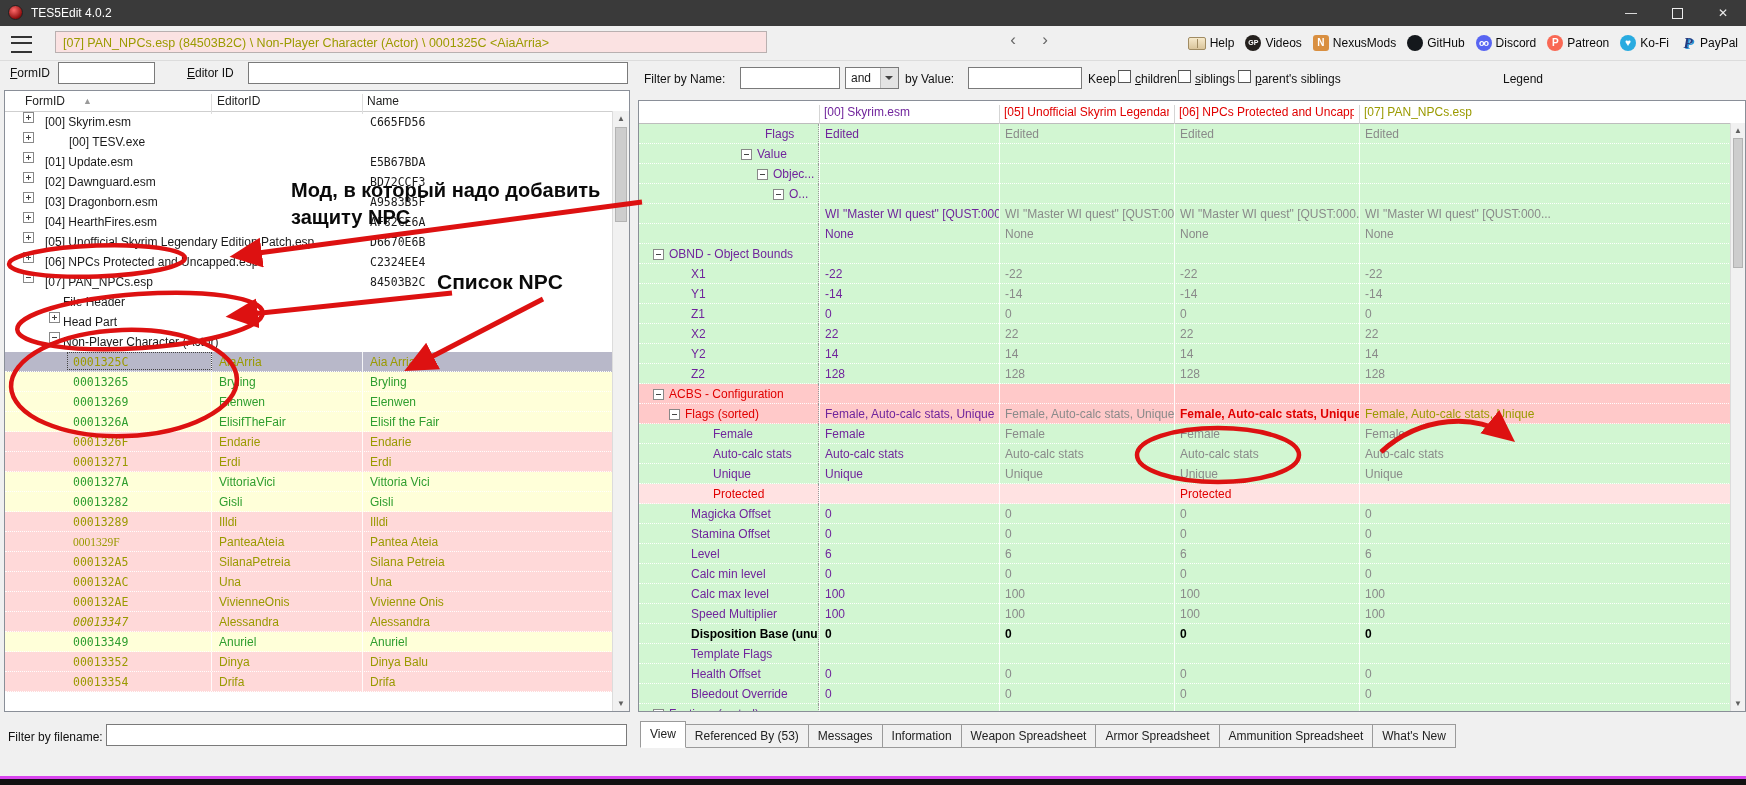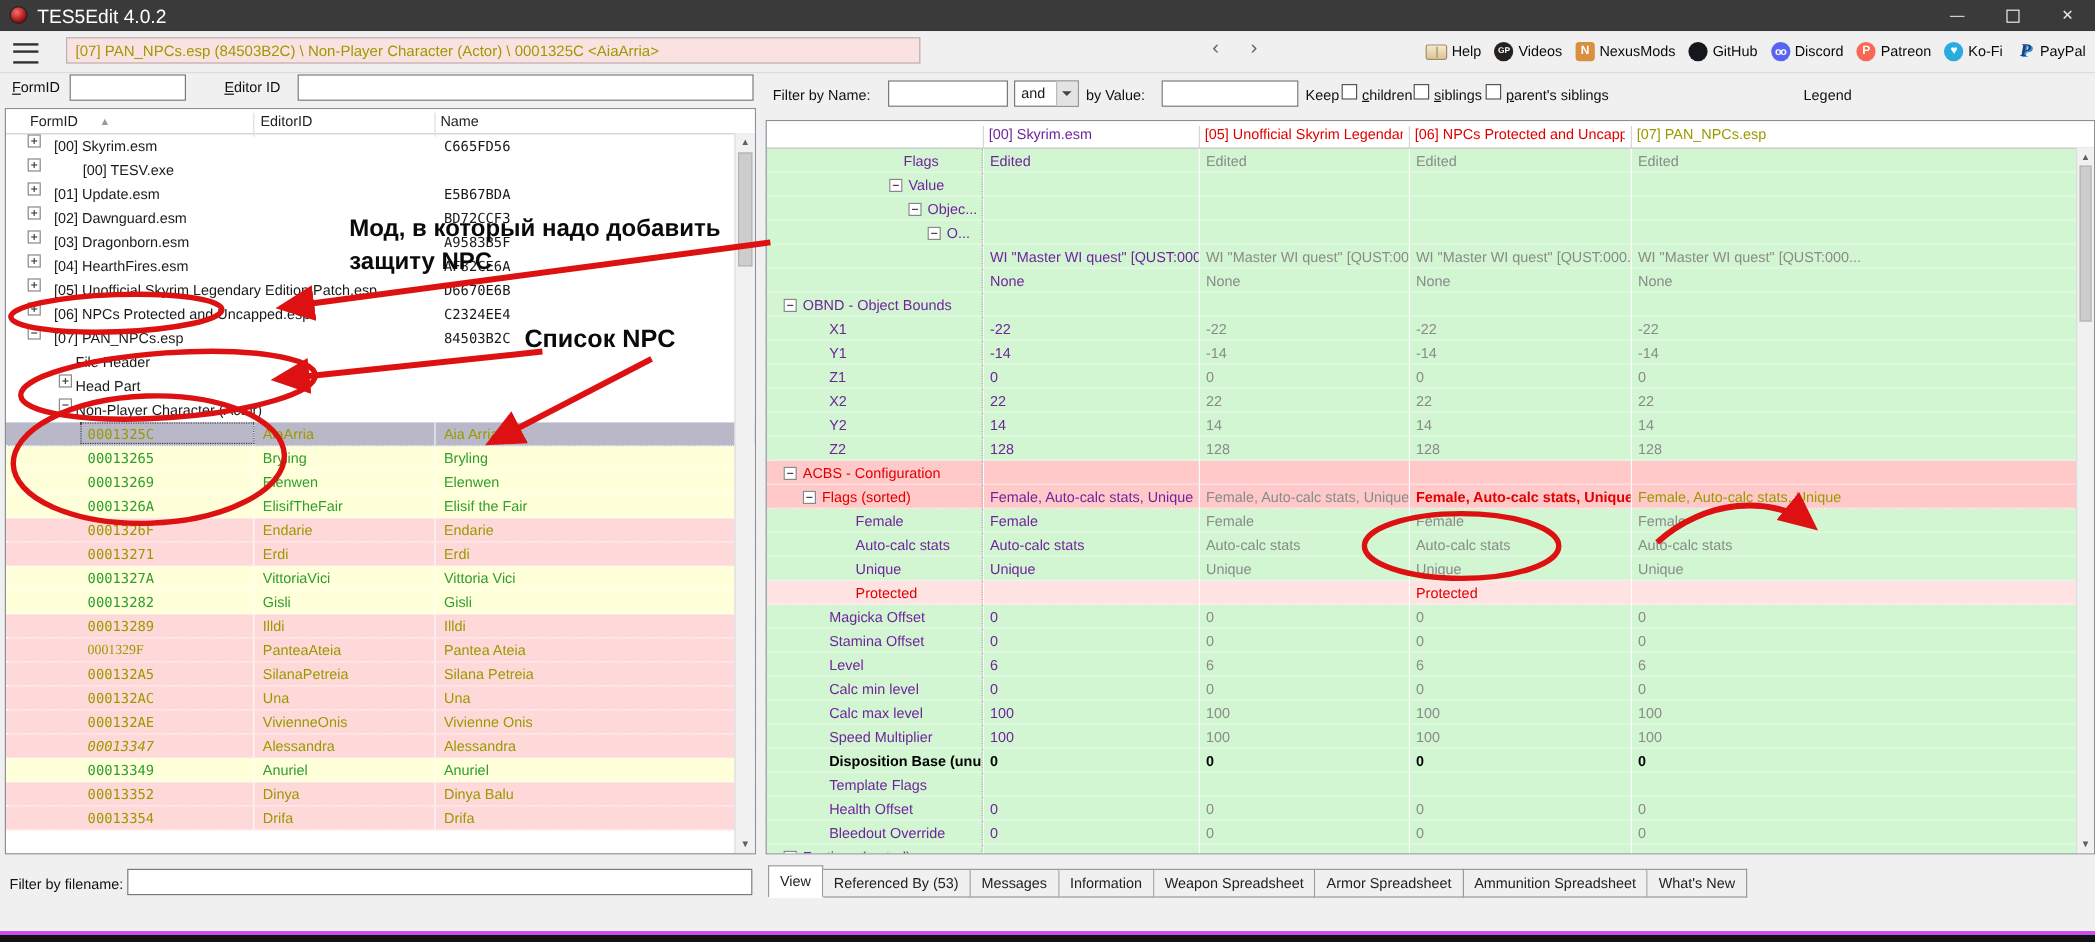--- a/index.html
+++ b/index.html
@@ -3,21 +3,21 @@
 <meta charset="utf-8">
 <style>
   html,body{margin:0;padding:0;background:#555;}
   .win{position:relative;width:1746px;height:785px;background:#f0f0f0;
        font-family:"Liberation Sans",sans-serif;font-size:12px;color:#1a1a1a;
        overflow:hidden;border-bottom:6px solid #111;box-sizing:border-box;}
   
   .titlebar{position:absolute;left:0;top:0;right:0;height:26px;background:#3a3a3a;color:#fff;}
   .app-icon{position:absolute;left:8px;top:5px;width:15px;height:15px;border-radius:50%;
             background:radial-gradient(circle at 38% 32%,#ff6a6a,#8d0c0c 72%);border:1px solid #222;box-sizing:border-box;}
-  .title-text{position:absolute;left:31px;top:6px;font-size:16px;}
+  .title-text{position:absolute;left:31px;top:6px;font-size:12px;}
   .winbtns{position:absolute;right:0;top:0;height:26px;display:flex;}
   .wb{width:46px;height:26px;display:flex;align-items:center;justify-content:center;color:#ececec;font-size:12px;}
   .wb .maxbox{width:9px;height:9px;border:1px solid #ececec;display:block;}
   
   .toolbar{position:absolute;left:0;top:26px;right:0;height:34px;background:#f0f0f0;border-bottom:1px solid #dcdcdc;}
   .burger{position:absolute;left:11px;top:10px;width:21px;height:13px;border-top:2px solid #333;border-bottom:2px solid #333;}
   .burger::after{content:"";position:absolute;left:0;right:0;top:4px;height:2px;background:#333;}
   .breadcrumb{position:absolute;left:55px;top:5px;width:712px;height:22px;background:#fbe2e2;border:1px solid #b9b0b0;
               line-height:22px;padding-left:7px;color:#9b9b00;font-size:12.5px;white-space:nowrap;overflow:hidden;box-sizing:border-box;}
   .navchev{position:absolute;top:4px;font-size:17px;color:#666;width:22px;text-align:center;}
@@ -347,21 +347,21 @@
         <span class="t-r" style="left: 365px; width: 165px;">[05] Unofficial Skyrim Legendary ...</span>
         <span class="vh-sep" style="left: 360px;"></span>
         <span class="t-r" style="left: 540px; width: 175px;">[06] NPCs Protected and Uncappe...</span>
         <span class="vh-sep" style="left: 535px;"></span>
         <span class="t-o" style="left: 725px; width: 363px;">[07] PAN_NPCs.esp</span>
         <span class="vh-sep" style="left: 720px;"></span>
       </div>
     <div class="vt-body" id="vt-body">
         <div class="vrow bg-g">
           <div class="vlabel">
-            <span class="t-p" style="position: absolute; left: 114px;">Flags</span>
+            <span class="t-p" style="position: absolute; left: 126px;">Flags</span>
           </div>
           <div class="vcell t-p" style="left: 180px; width: 180px;">Edited</div>
           <div class="vcell t-g" style="left: 360px; width: 175px;">Edited</div>
           <div class="vcell t-g" style="left: 535px; width: 185px;">Edited</div>
           <div class="vcell t-g" style="left: 720px; width: 373px;">Edited</div>
         </div>
         <div class="vrow bg-g">
           <div class="vlabel">
             <span class="tg minus" style="left: 102px;"></span>
             <span class="t-p" style="position: absolute; left: 118px;">Value</span>

